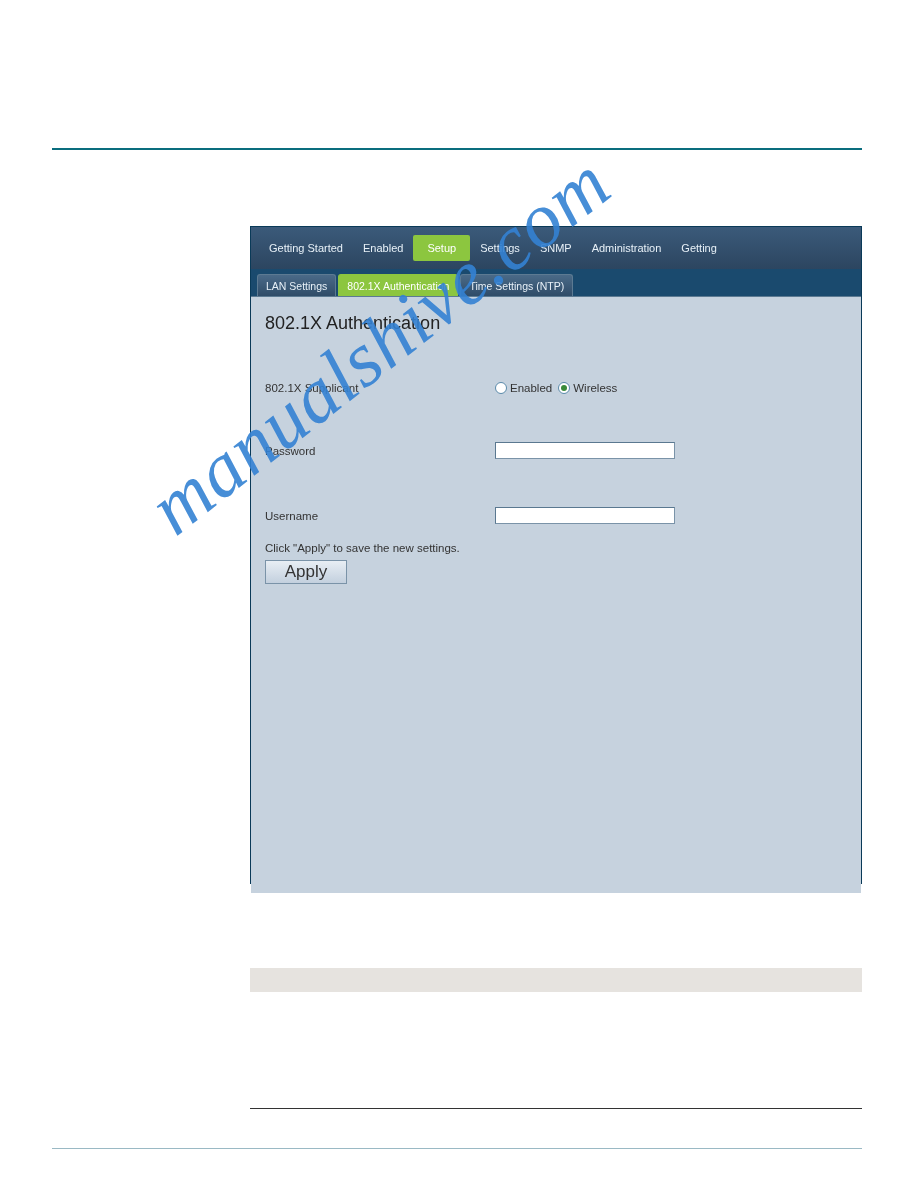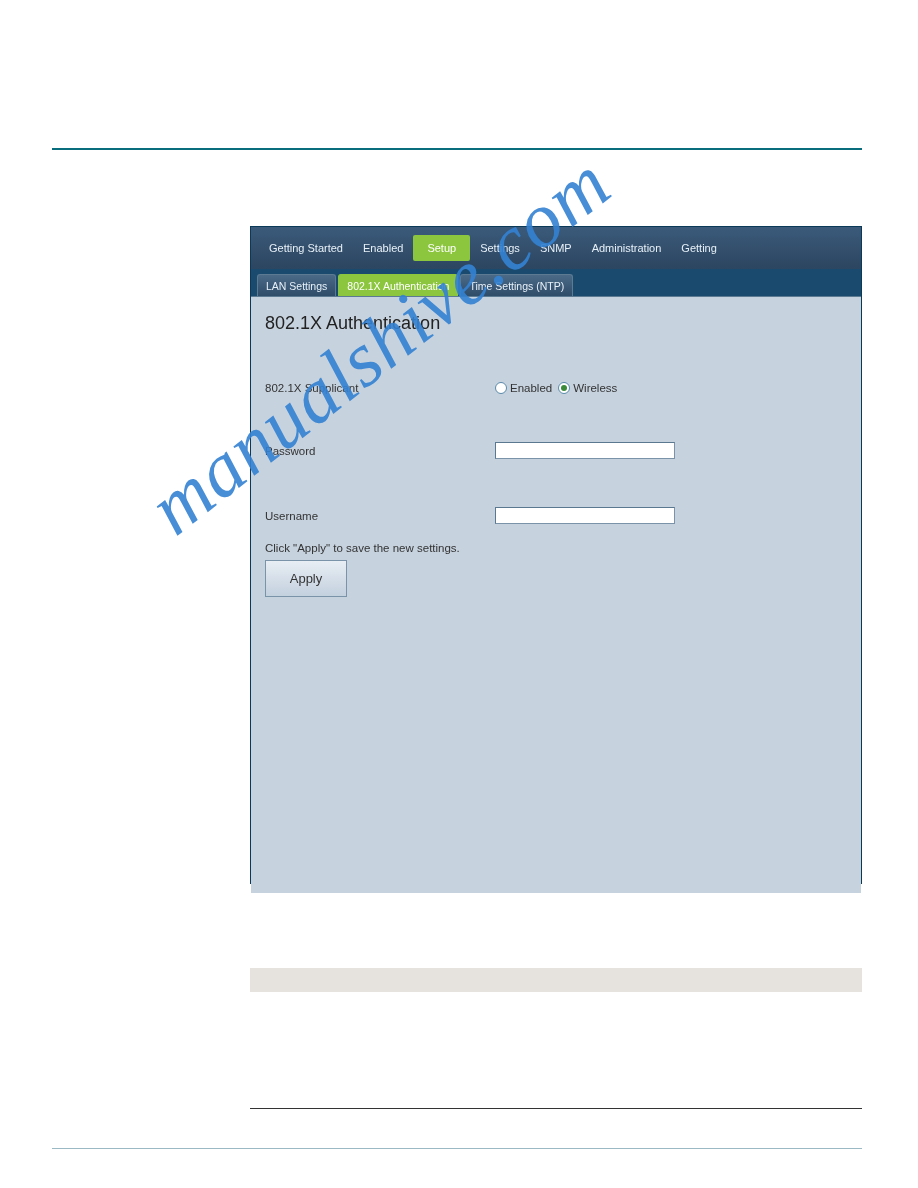--- a/index.html
+++ b/index.html
@@ -125,24 +125,24 @@
     font-size: 11px;
     padding: 0 3px;
   }
   .hint {
     font-size: 11.5px;
     color: #333;
     margin: 18px 0 6px 0;
   }
   .apply-btn {
     width: 82px;
-    height: 37px;
+    height: 24px;
     background: linear-gradient(#e8eef4, #c3d0de);
     border: 1px solid #7a93a8;
-    font-size: 13px;
+    font-size: 17px;
     color: #333;
     cursor: pointer;
   }
   .watermark {
     position: absolute;
     top: 300px;
     left: 100px;
     font-size: 78px;
     color: #3482d3;
     font-style: italic;

